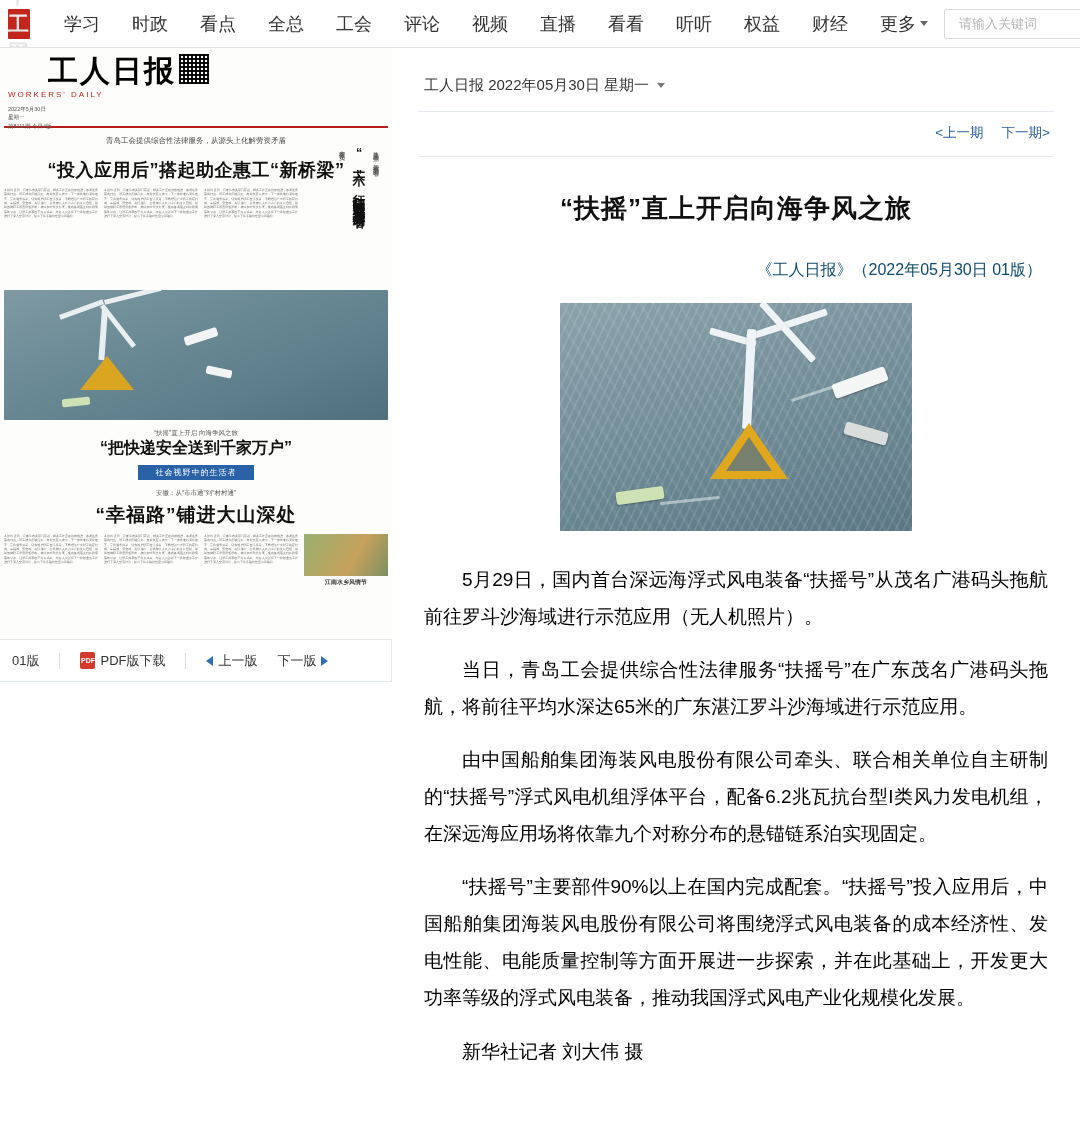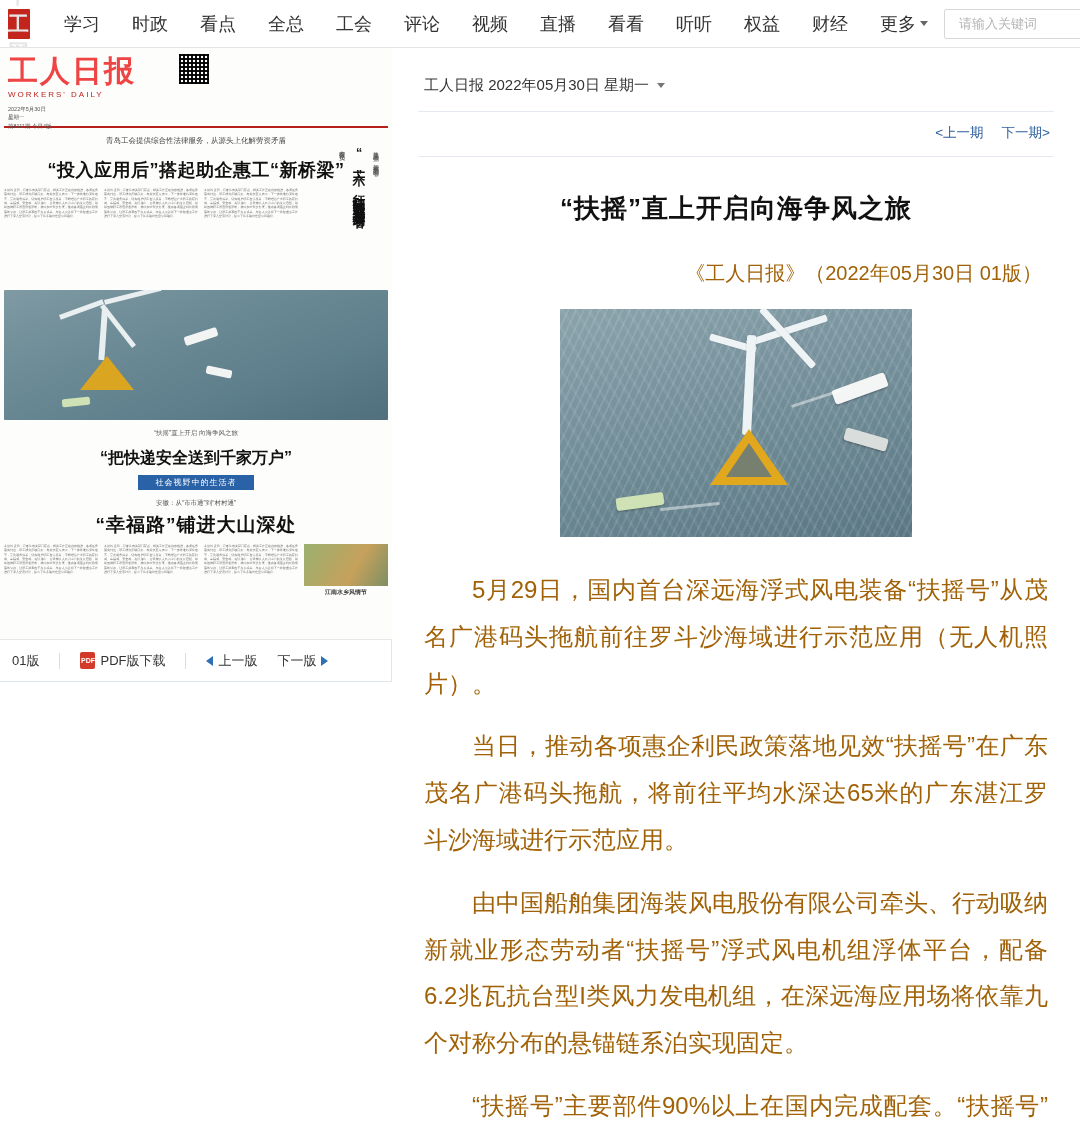--- a/index.html
+++ b/index.html
@@ -112,27 +112,28 @@
   }
   .paper-inner { position: absolute; inset: 2px 4px 4px 4px; }
   .masthead {
     display: flex;
     align-items: flex-start;
     border-bottom: 2px solid #b81f1b;
     padding-bottom: 4px;
     height: 78px;
   }
   .masthead-title {
-    color: #ef4444;
+    color: #000000;
     font-size: 30px;
     font-weight: bold;
     letter-spacing: 2px;
     line-height: 1;
     font-family: "DejaVu Sans", sans-serif;
     padding-top: 6px;
+    text-align: right;
   }
   .masthead-en {
     color: #b81f1b;
     font-size: 8px;
     letter-spacing: 2px;
     margin-top: 4px;
   }
   .masthead-left { width: 172px; padding-left: 4px; }
   .masthead-meta { font-size: 5.5px; color: #555; margin-top: 6px; line-height: 1.5; }
   .masthead-right { flex: 1; padding-left: 8px; text-align: center; }
@@ -219,21 +220,20 @@
   }
   .paper-photo .boat {
     position: absolute;
     background: #f2f4f3;
     border-radius: 2px;
   }
   .paper-headline-2 {
     text-align: center;
     font-size: 16px;
     font-weight: bold;
-    margin-top: 10px;
     color: #111;
   }
   .ribbon {
     margin: 6px auto 0;
     width: 116px; height: 15px;
     background: #2a62a8;
     color: #fff;
     font-size: 8px;
     display: flex; align-items: center; justify-content: center;
     letter-spacing: 1px;
@@ -330,22 +330,22 @@
   .article-title {
     text-align: center;
     font-size: 26px;
     font-weight: bold;
     color: #111;
     margin: 34px 0 0;
     letter-spacing: 1px;
   }
   .article-source {
     text-align: right;
-    font-size: 20px;
-    color: #a16207;
+    font-size: 16px;
+    color: #0c4a6e;
     margin: 34px 12px 0 0;
   }
   .article-photo {
     width: 352px;
     height: 228px;
     margin: 22px auto 0;
     position: relative;
     overflow: hidden;
     background: linear-gradient(165deg,#8aa3ab 0%,#7b95a0 30%,#6a8792 62%,#5a7683 100%);
   }
@@ -388,23 +388,23 @@
   .art-boat.green { background: #cfe2b5; }
   .art-boat.dark { background: #d9dedd; }
   .art-wake {
     position: absolute;
     background: rgba(255,255,255,.45);
     height: 3px;
     border-radius: 3px;
   }
   .article-body { padding: 14px 6px 40px 6px; }
   .article-body p {
-    font-size: 24px;
+    font-size: 19px;
     line-height: 1.95;
-    color: #a16207;
+    color: #000000;
     text-indent: 2em;
     margin: 16px 0 0;
     text-align: justify;
   }
   .article-body p.byline { text-indent: 2em; }
 </style>
 </head>
 <body>
 
 <div class="topbar">
@@ -551,20 +551,20 @@
       <div class="art-plat-inner"></div>
       <div class="art-boat" style="left:272px;top:72px;width:56px;height:15px;transform:rotate(-20deg);"></div>
       <div class="art-boat dark" style="left:284px;top:124px;width:44px;height:13px;transform:rotate(16deg);"></div>
       <div class="art-boat green" style="left:56px;top:186px;width:48px;height:13px;transform:rotate(-8deg);"></div>
       <div class="art-wake" style="left:100px;top:196px;width:60px;transform:rotate(-6deg);"></div>
       <div class="art-wake" style="left:230px;top:88px;width:52px;transform:rotate(-18deg);"></div>
     </div>
 
     <div class="article-body">
       <p>5月29日，国内首台深远海浮式风电装备“扶摇号”从茂名广港码头拖航前往罗斗沙海域进行示范应用（无人机照片）。</p>
-      <p>当日，推动各项惠企利民政策落地见效“扶摇号”在广东茂名广港码头拖航，将前往平均水深达65米的广东湛江罗斗沙海域进行示范应用。</p>
-      <p>由中国船舶集团海装风电股份有限公司牵头、行动吸纳新就业形态劳动者“扶摇号”浮式风电机组浮体平台，配备6.2兆瓦抗台型I类风力发电机组，在深远海应用场将依靠九个对称分布的悬锚链系泊实现固定。</p>
+      <p>当日，青岛工会提供综合性法律服务“扶摇号”在广东茂名广港码头拖航，将前往平均水深达65米的广东湛江罗斗沙海域进行示范应用。</p>
+      <p>由中国船舶集团海装风电股份有限公司牵头、联合相关单位自主研制的“扶摇号”浮式风电机组浮体平台，配备6.2兆瓦抗台型I类风力发电机组，在深远海应用场将依靠九个对称分布的悬锚链系泊实现固定。</p>
       <p>“扶摇号”主要部件90%以上在国内完成配套。“扶摇号”投入应用后，中国船舶集团海装风电股份有限公司将围绕浮式风电装备的成本经济性、发电性能、电能质量控制等方面开展进一步探索，并在此基础上，开发更大功率等级的浮式风电装备，推动我国浮式风电产业化规模化发展。</p>
       <p class="byline">新华社记者 刘大伟 摄</p>
     </div>
 
   </div>
 </div>
 
 </body></html>

